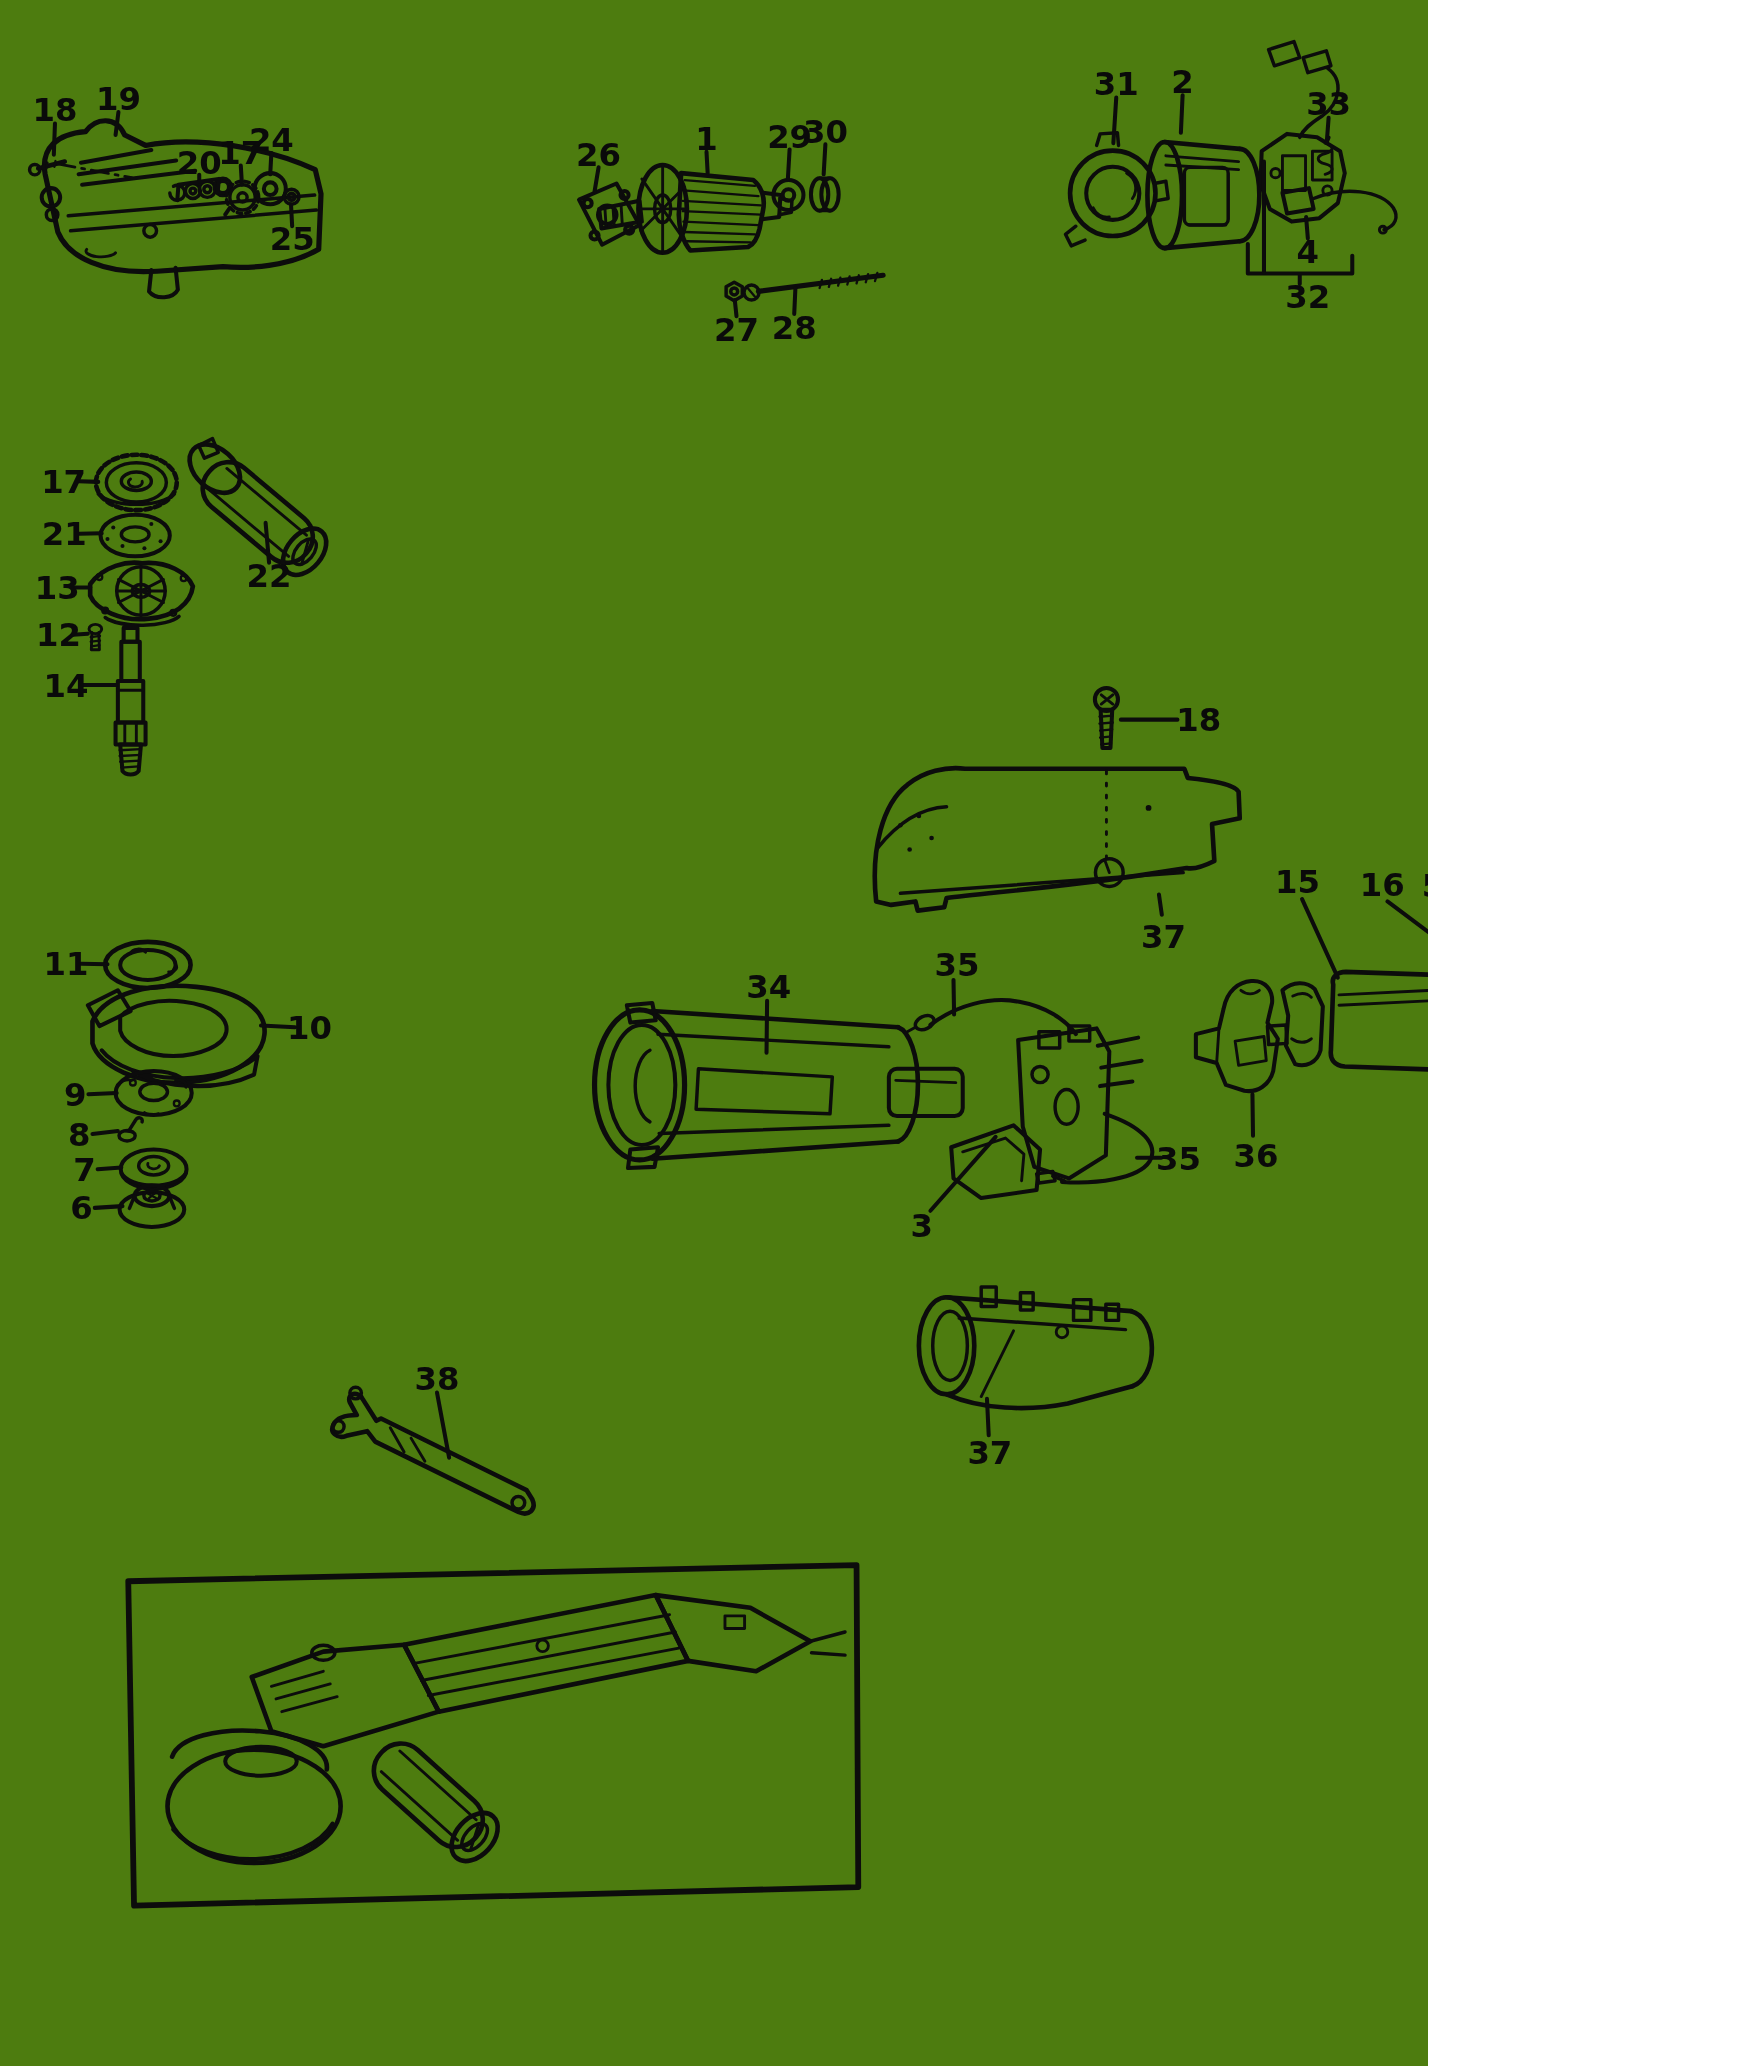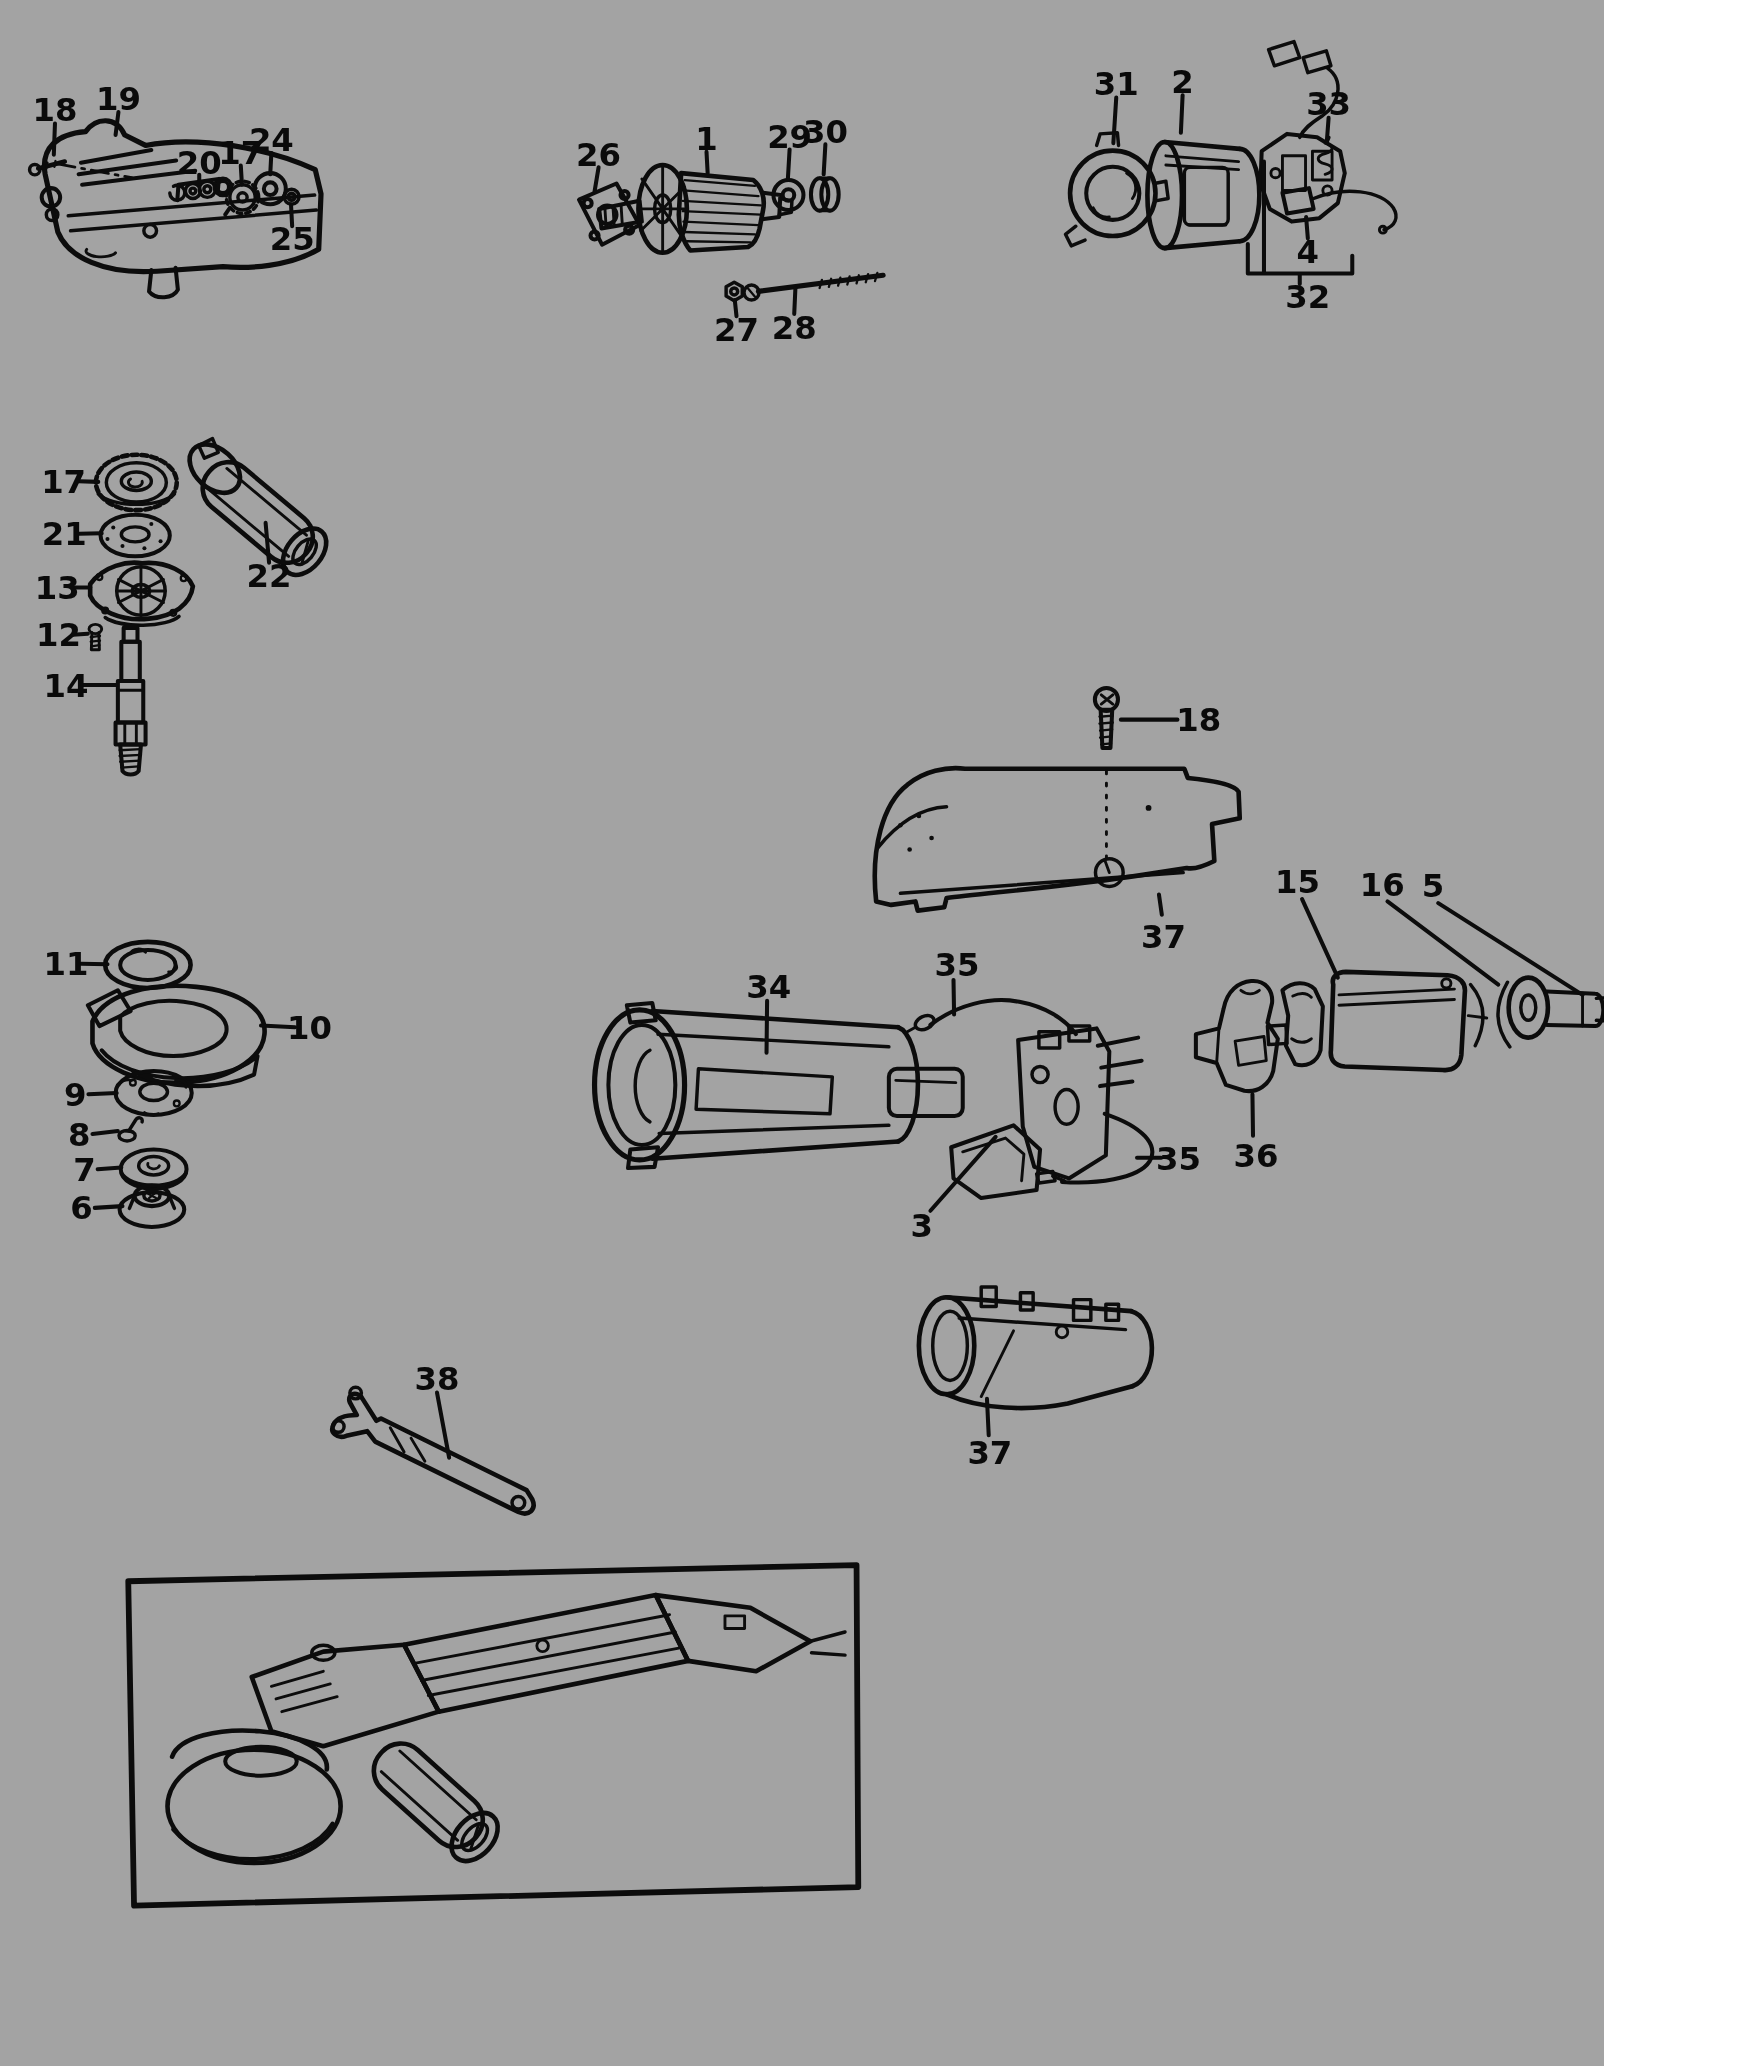--- a/index.html
+++ b/index.html
@@ -1,16 +1,16 @@
 <!DOCTYPE html>
 <html style="font-size:9.2px"><head>
 <meta charset="utf-8">
 <style>
   html,body{margin:0;padding:0;background:#ffffff;}
-  .stage{position:relative;width:1604px;height:2066px;background:#a3a3a3;overflow:hidden;}
+  .stage{position:relative;width:1428px;height:2066px;background:#4d7c0f;overflow:hidden;}
   svg{position:absolute;left:0;top:0;}
   .lbl{font-family:"DejaVu Sans","Liberation Sans",sans-serif;font-weight:800;font-size:56px;fill:#0a0a0a;}
   .ink{stroke:#0c0c0c;fill:none;stroke-linecap:round;stroke-linejoin:round;}
 </style>
 </head>
 <body>
 
 <div class="stage">
 
 <svg width="1761" height="2066" viewBox="0 0 3051 3580">

